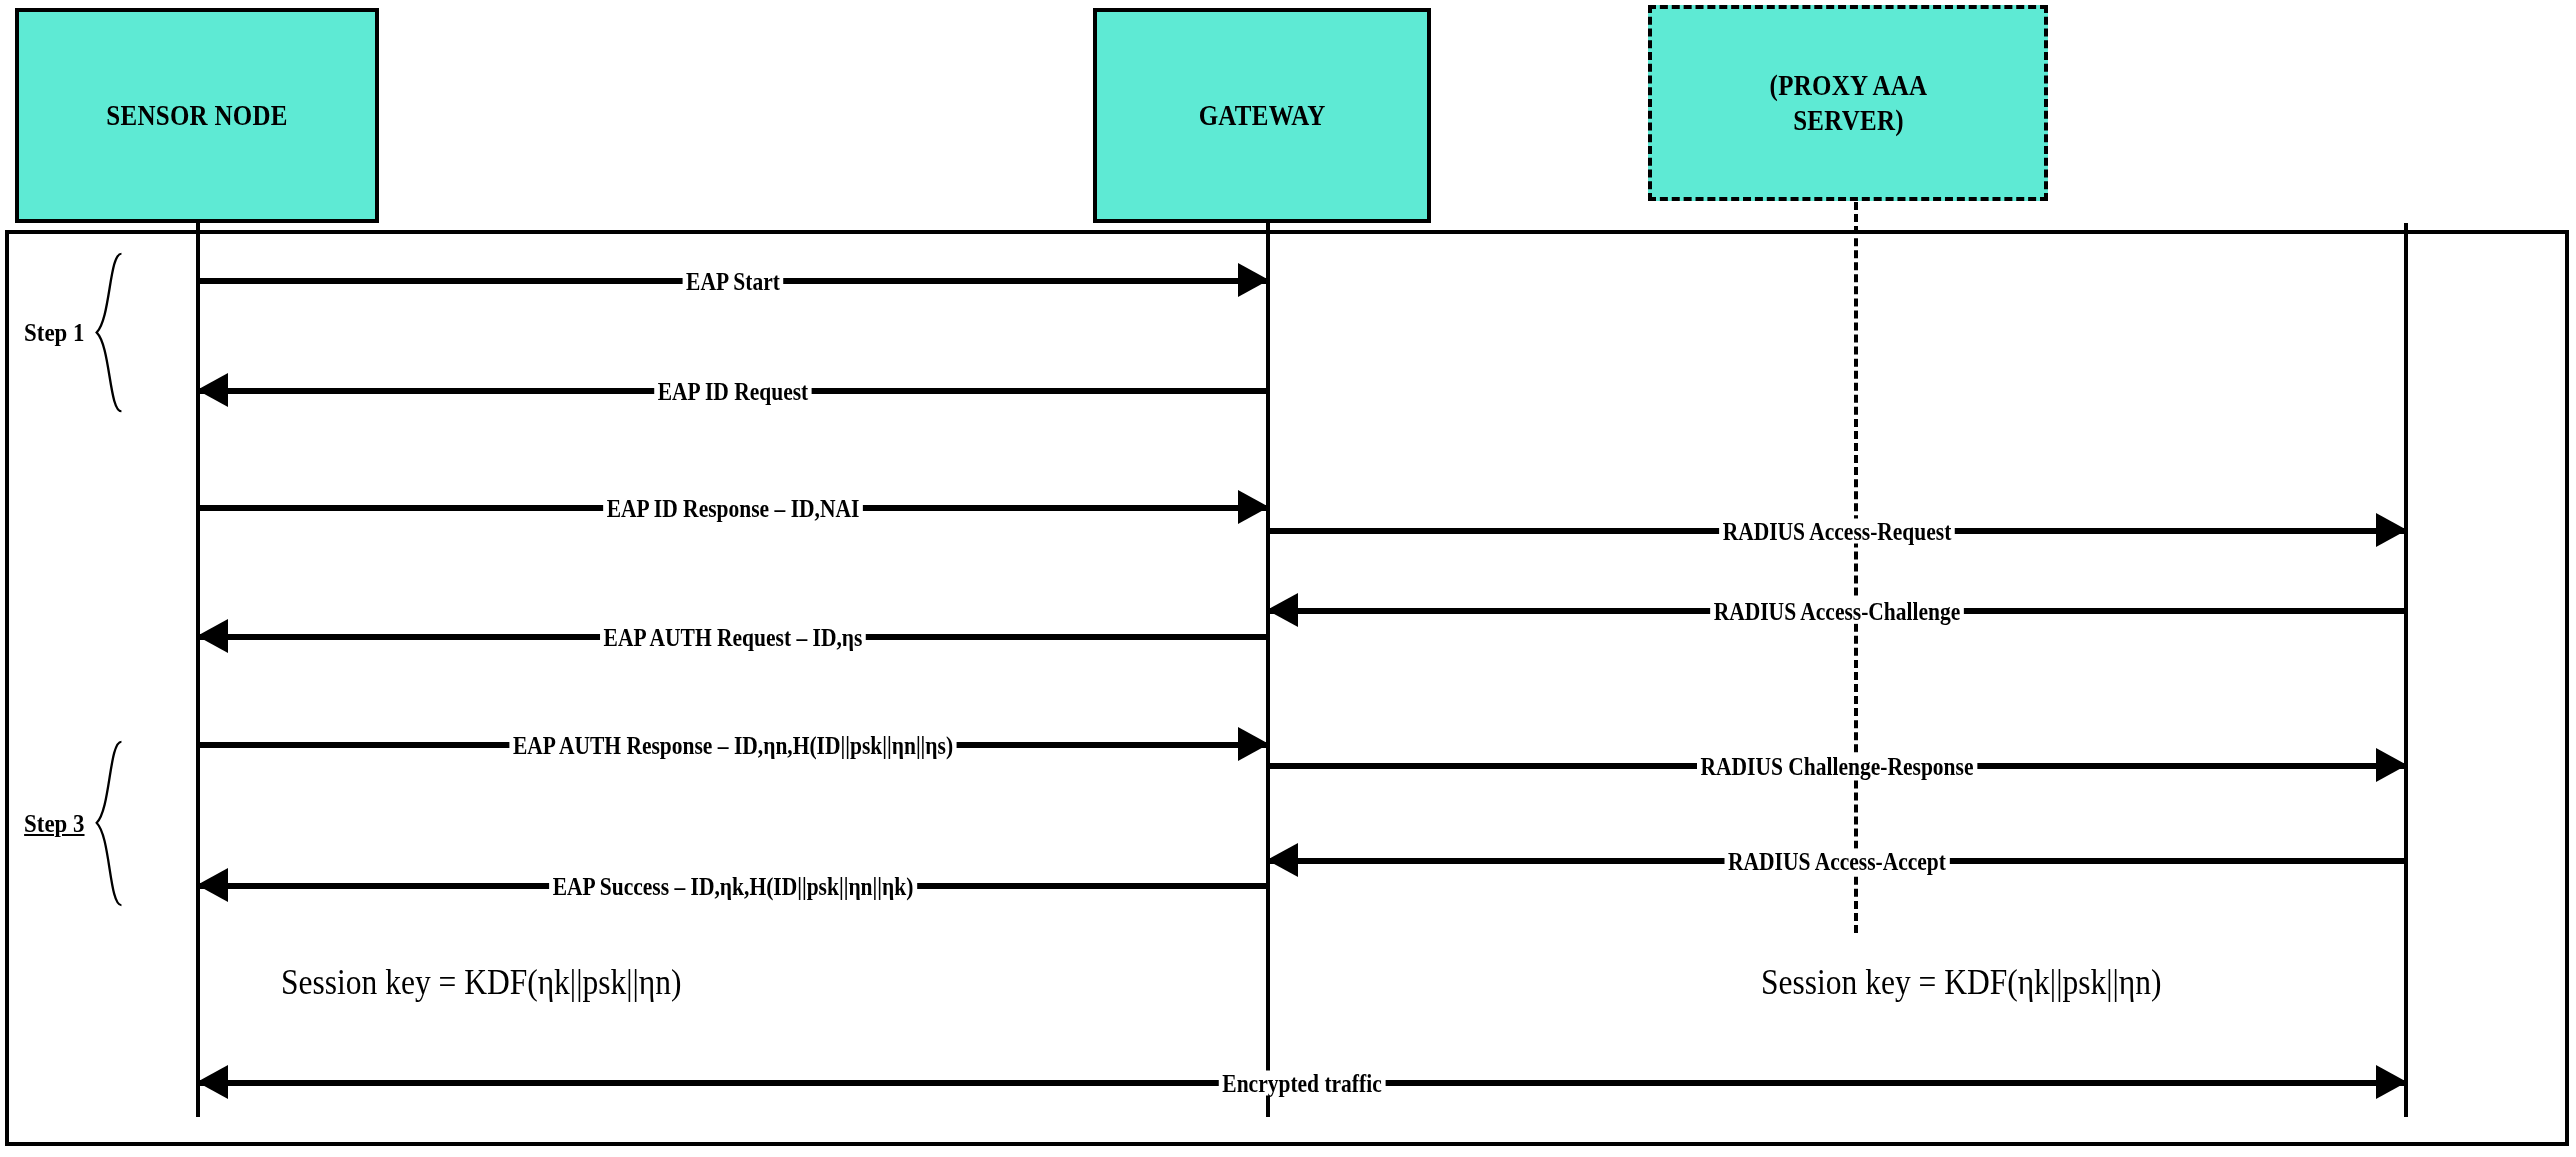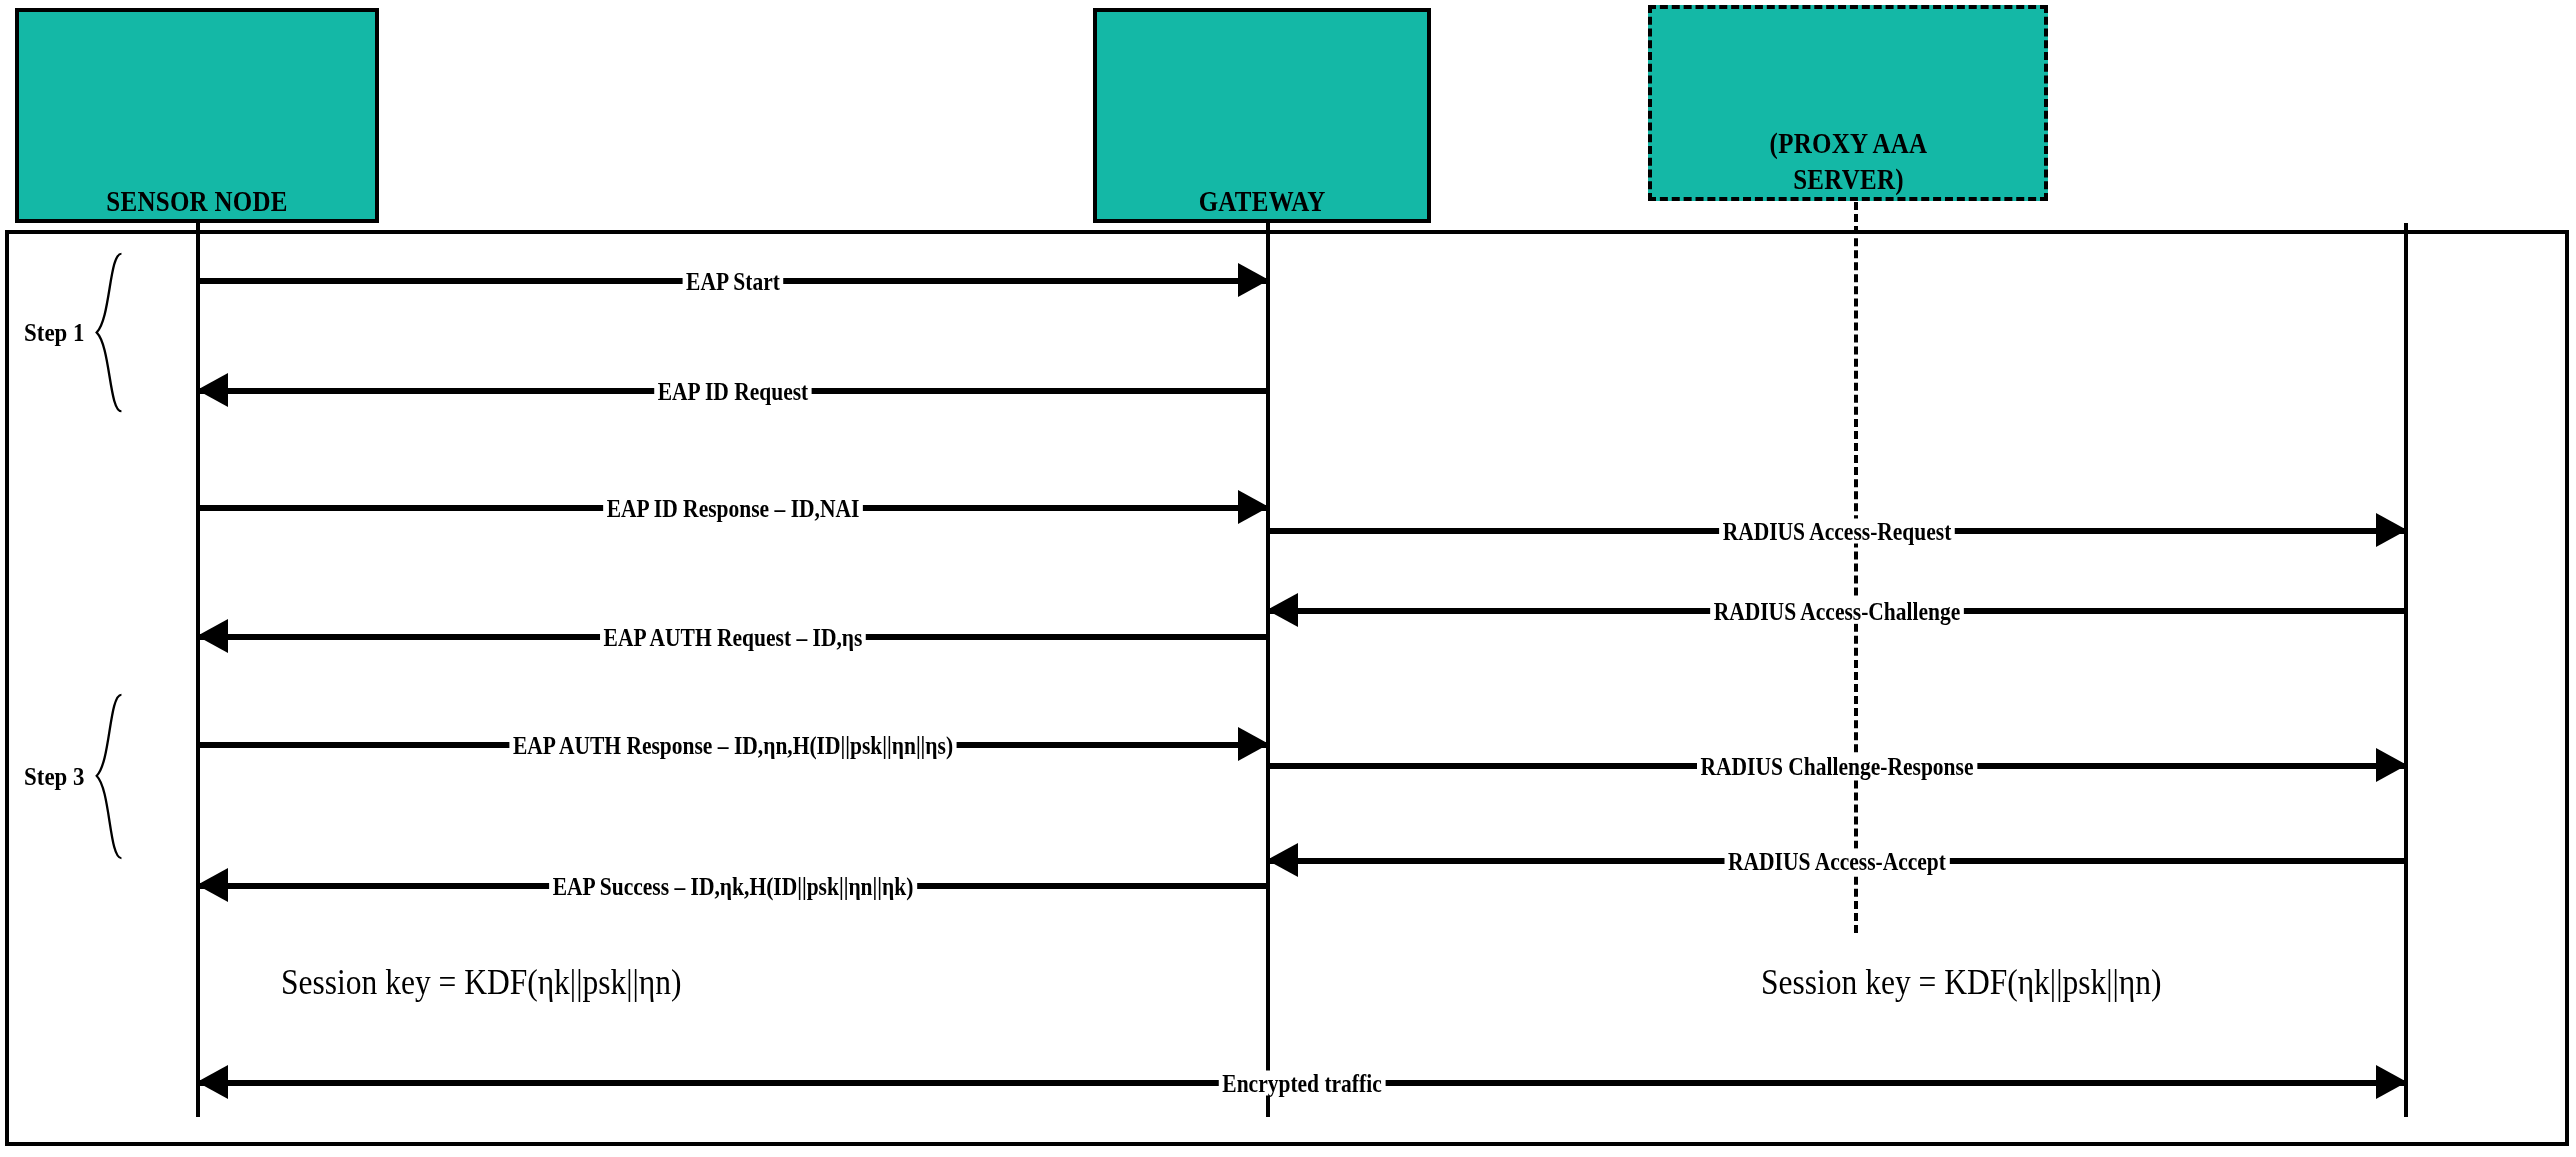--- a/index.html
+++ b/index.html
@@ -17,23 +17,23 @@
     height: 1158px;
     background: #ffffff;
     overflow: hidden;
   }
 
   
   .actor-box {
     position: absolute;
     box-sizing: border-box;
     border: 4.1px solid #000;
-    background: #14b8a6;
+    background: #5eead4;
     display: flex;
-    align-items: flex-end;
+    align-items: center;
     justify-content: center;
     text-align: center;
   }
   .actor-box.dashed {
     border: 4.1px dashed #000;
   }
   .actor-label {
     font-weight: bold;
     font-size: 28.4px;
     letter-spacing: 0.3px;
@@ -158,21 +158,21 @@
   <div class="frame" style="left:5.4px; top:230px; width:2564px; height:916px;"></div>
 
   <div class="step-group" style="left:20.3px; top:251px; width:169px; height:163px;">
     <span class="step-label">Step 1</span>
     <svg class="brace" viewBox="0 0 40 240" preserveAspectRatio="none">
       <path d="M38 4 C 22 4, 24 100, 6 120 C 24 140, 22 236, 38 236" fill="none" stroke="#000" stroke-width="3"></path>
     </svg>
   </div>
 
 
-  <div class="step-group" style="left:20.3px; top:692px; width:169px; height:169px;">
+  <div class="step-group" style="left:20.3px; top:739px; width:169px; height:169px;text-decoration:underline;">
     <span class="step-label">Step 3</span>
     <svg class="brace" viewBox="0 0 40 250" preserveAspectRatio="none">
       <path d="M38 4 C 22 4, 24 104, 6 124 C 24 144, 22 246, 38 246" fill="none" stroke="#000" stroke-width="3"></path>
     </svg>
   </div>
 
   <div class="arrow" style="left:198px; top:281px; width:1070px;">
     <div class="shaft"></div>
     <div class="head right"></div>
     <div class="arrow-label">EAP Start</div>

